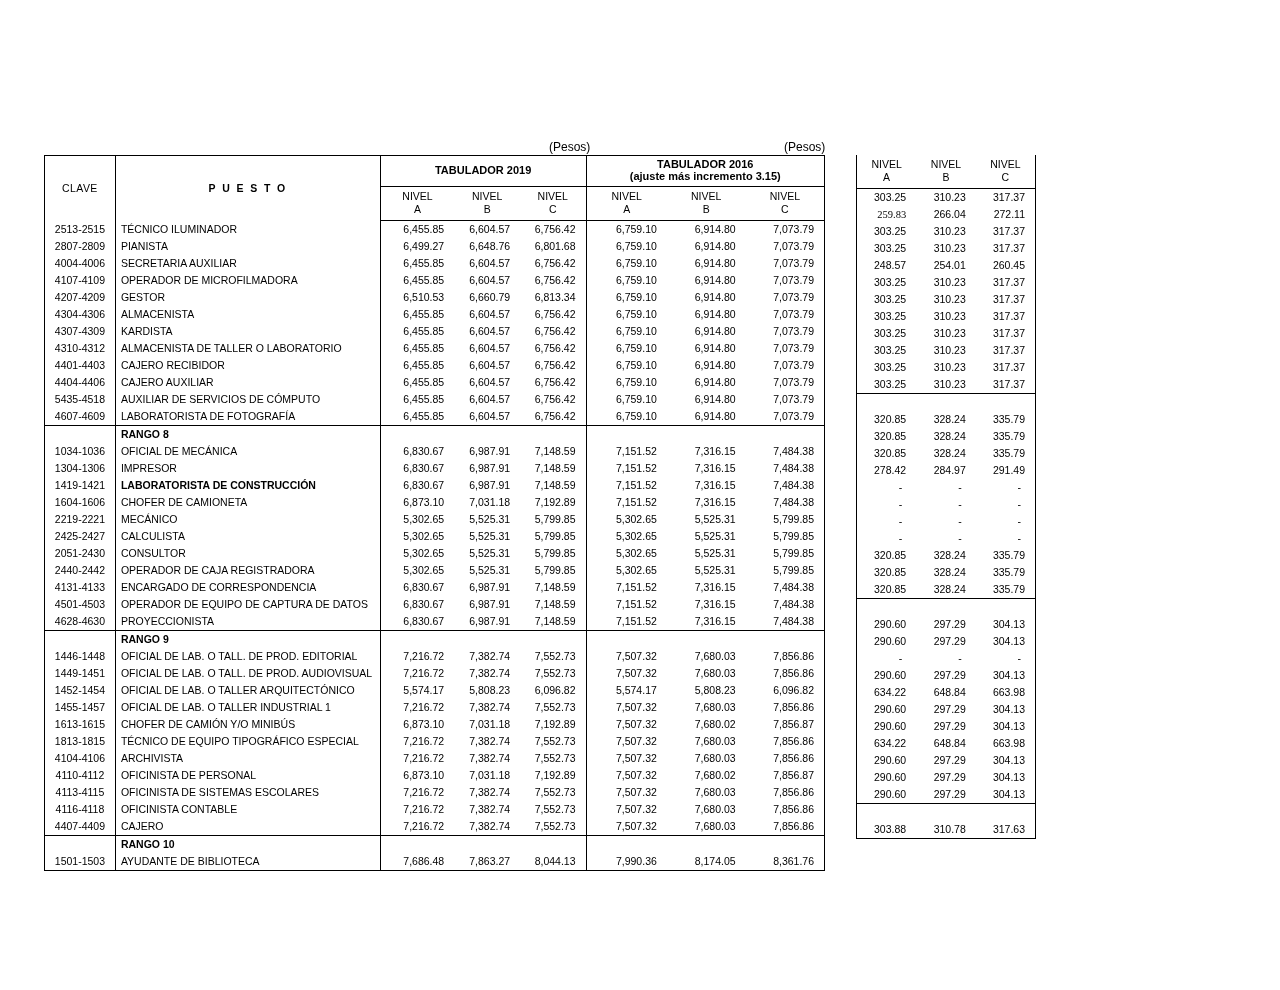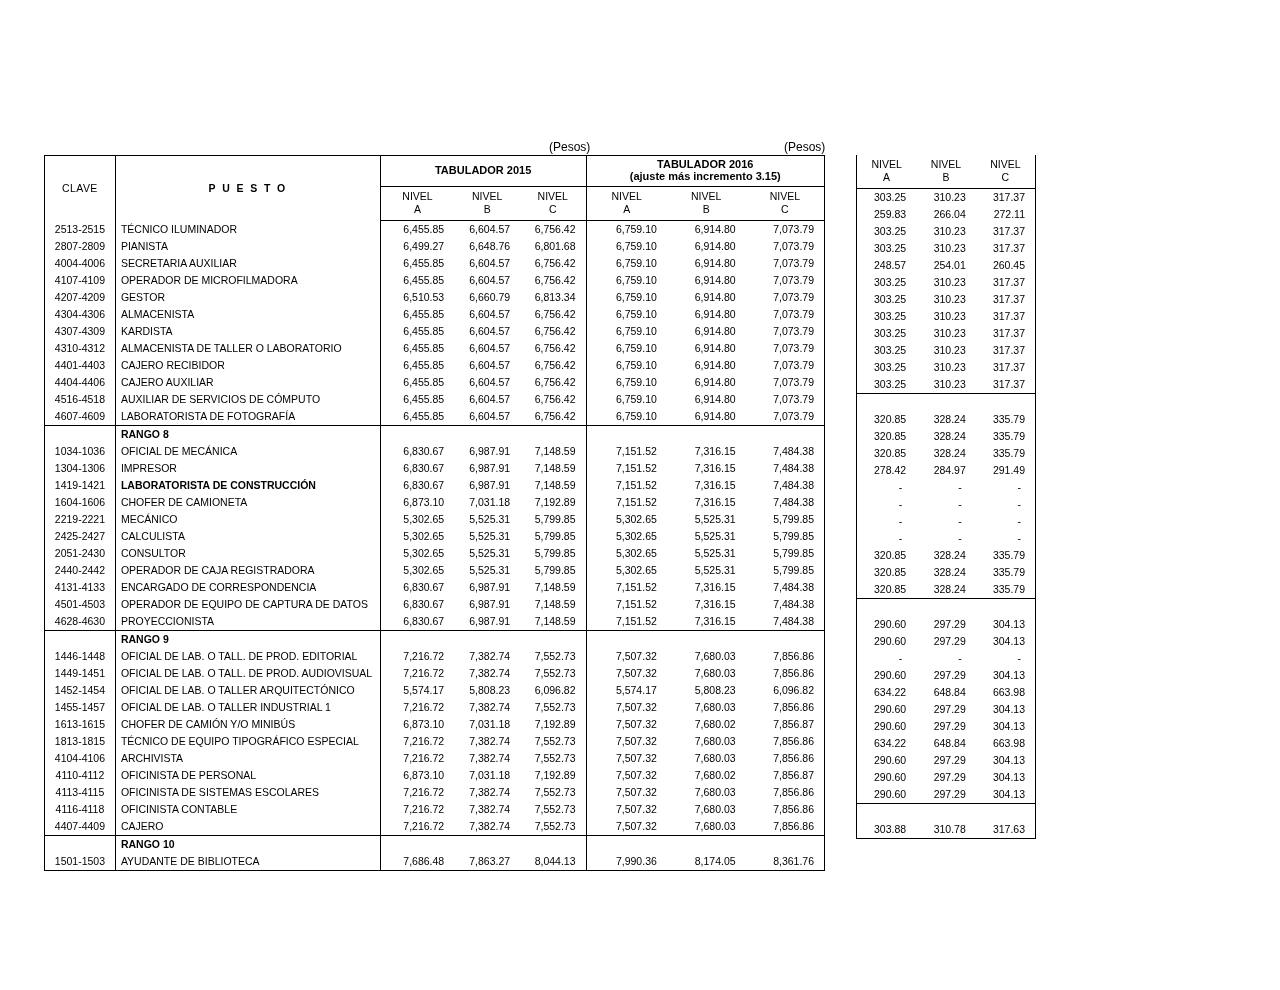--- a/index.html
+++ b/index.html
@@ -159,21 +159,21 @@
         <col style="width:66px">
         <col style="width:66px">
         <col style="width:81px">
         <col style="width:79px">
         <col style="width:79px">
       </colgroup>
       <thead>
         <tr>
           <td class="hdr-clave bt bl bb-none" rowspan="2" style="border-top:1.6px solid #000;border-left:1.6px solid #000;">CLAVE</td>
           <td class="hdr-puesto bt bl" rowspan="2" style="border-top:1.6px solid #000;border-left:1.4px solid #000;">P U E S T O</td>
-          <td class="hdr-group bt bl" colspan="3" style="border-top:1.6px solid #000;border-left:1.4px solid #000;border-bottom:1.4px solid #000;">TABULADOR 2015</td>
+          <td class="hdr-group bt bl" colspan="3" style="border-top:1.6px solid #000;border-left:1.4px solid #000;border-bottom:1.4px solid #000;">TABULADOR 2019</td>
           <td class="hdr-group bt bl br" colspan="3" style="border-top:1.6px solid #000;border-left:1.4px solid #000;border-right:1.6px solid #000;border-bottom:1.4px solid #000;">
             <span class="sub">TABULADOR 2016</span>
             <span class="sub">(ajuste más incremento 3.15)</span>
           </td>
         </tr>
         <tr>
           <td class="hdr-nivel bl" style="border-left:1.4px solid #000;border-bottom:1.6px solid #000;">
             <span class="lv">NIVEL</span>
             <span class="lv">A</span>
           </td>
@@ -294,21 +294,21 @@
             <td class="c-clave" style="border-left:1.6px solid #000;">4404-4406</td>
             <td class="c-puesto" style="border-left:1.4px solid #000;">CAJERO AUXILIAR</td>
             <td class="c-num" style="border-left:1.4px solid #000;">6,455.85</td>
             <td class="c-num" style="">6,604.57</td>
             <td class="c-num" style="">6,756.42</td>
             <td class="c-num" style="border-left:1.4px solid #000;">6,759.10</td>
             <td class="c-num" style="">6,914.80</td>
             <td class="c-num" style="border-right:1.6px solid #000;">7,073.79</td>
           </tr>
           <tr class="data-row">
-            <td class="c-clave" style="border-left:1.6px solid #000;">4516-4518</td>
+            <td class="c-clave" style="border-left:1.6px solid #000;">5435-4518</td>
             <td class="c-puesto" style="border-left:1.4px solid #000;">AUXILIAR DE SERVICIOS DE CÓMPUTO</td>
             <td class="c-num" style="border-left:1.4px solid #000;">6,455.85</td>
             <td class="c-num" style="">6,604.57</td>
             <td class="c-num" style="">6,756.42</td>
             <td class="c-num" style="border-left:1.4px solid #000;">6,759.10</td>
             <td class="c-num" style="">6,914.80</td>
             <td class="c-num" style="border-right:1.6px solid #000;">7,073.79</td>
           </tr>
           <tr class="data-row">
             <td class="c-clave" style="border-left:1.6px solid #000;border-bottom:1.4px solid #000;">4607-4609</td>
@@ -607,21 +607,21 @@
           </td>
         </tr>
       </thead>
       <tbody id="inc-body">
           <tr class="data-row">
             <td class="c-num" style="border-left:1.6px solid #000;">303.25</td>
             <td class="c-num" style="">310.23</td>
             <td class="c-num" style="border-right:1.6px solid #000;">317.37</td>
           </tr>
           <tr class="data-row">
-            <td class="c-num" style="border-left:1.6px solid #000;">259.83</td>
+            <td class="c-num" style="border-left:1.6px solid #000;font-family:Liberation Serif, serif;">259.83</td>
             <td class="c-num" style="">266.04</td>
             <td class="c-num" style="border-right:1.6px solid #000;">272.11</td>
           </tr>
           <tr class="data-row">
             <td class="c-num" style="border-left:1.6px solid #000;">303.25</td>
             <td class="c-num" style="">310.23</td>
             <td class="c-num" style="border-right:1.6px solid #000;">317.37</td>
           </tr>
           <tr class="data-row">
             <td class="c-num" style="border-left:1.6px solid #000;">303.25</td>

